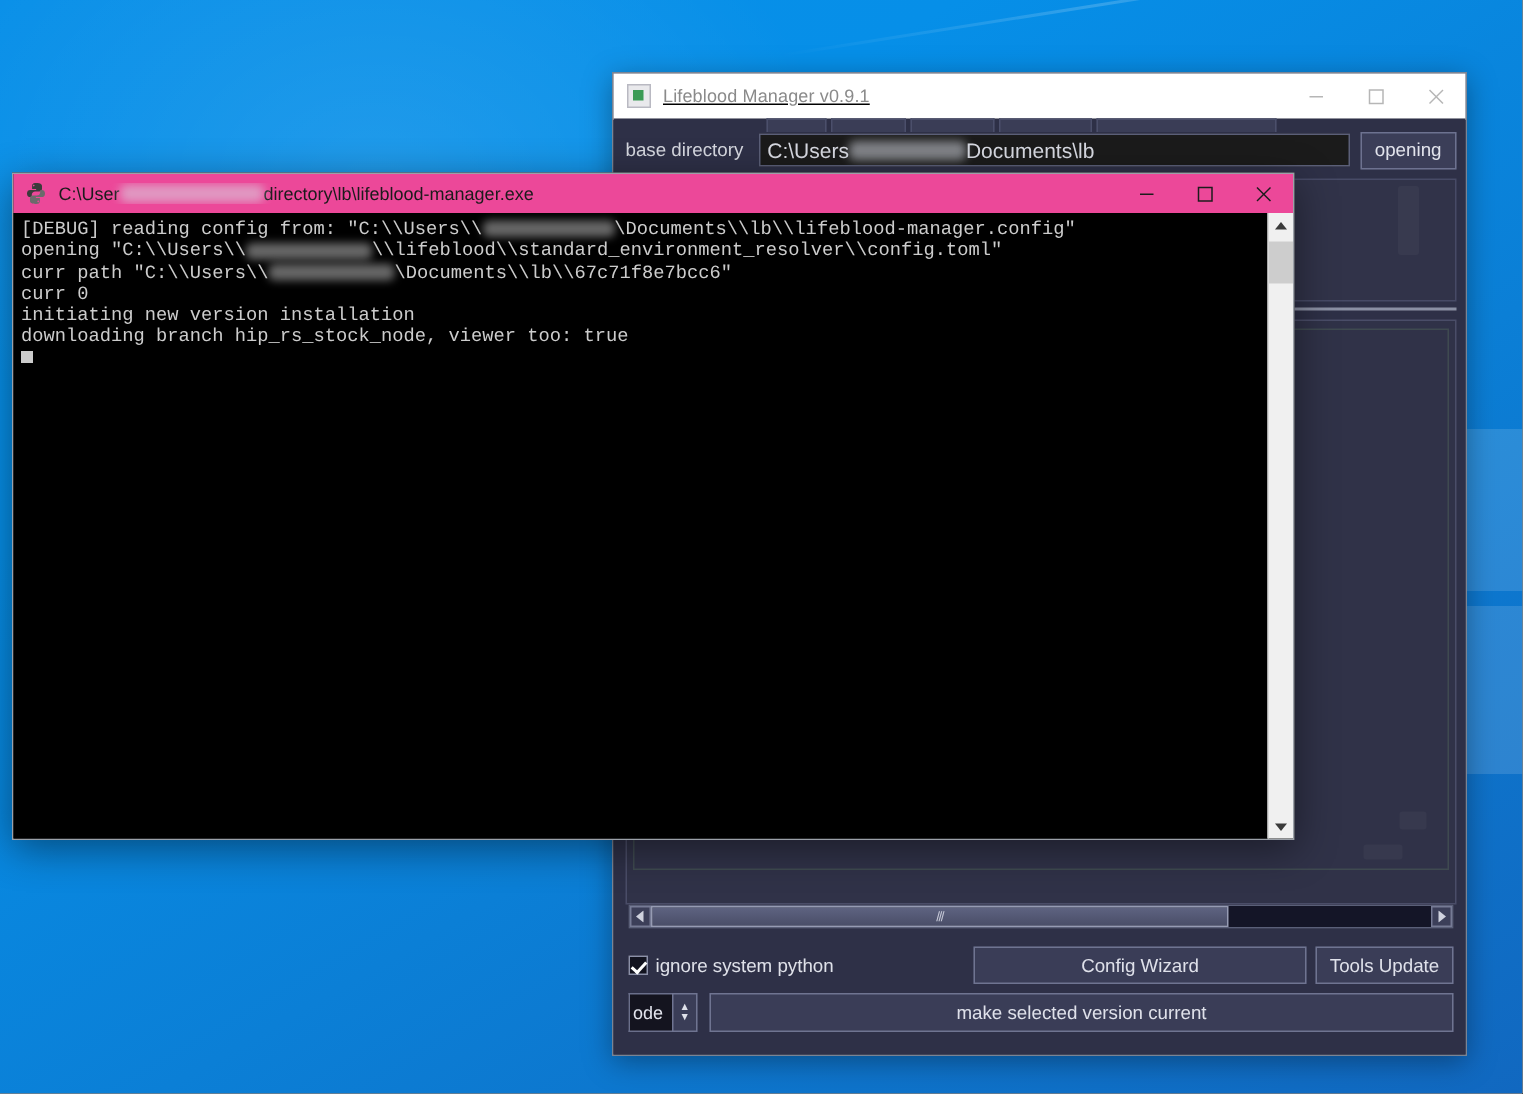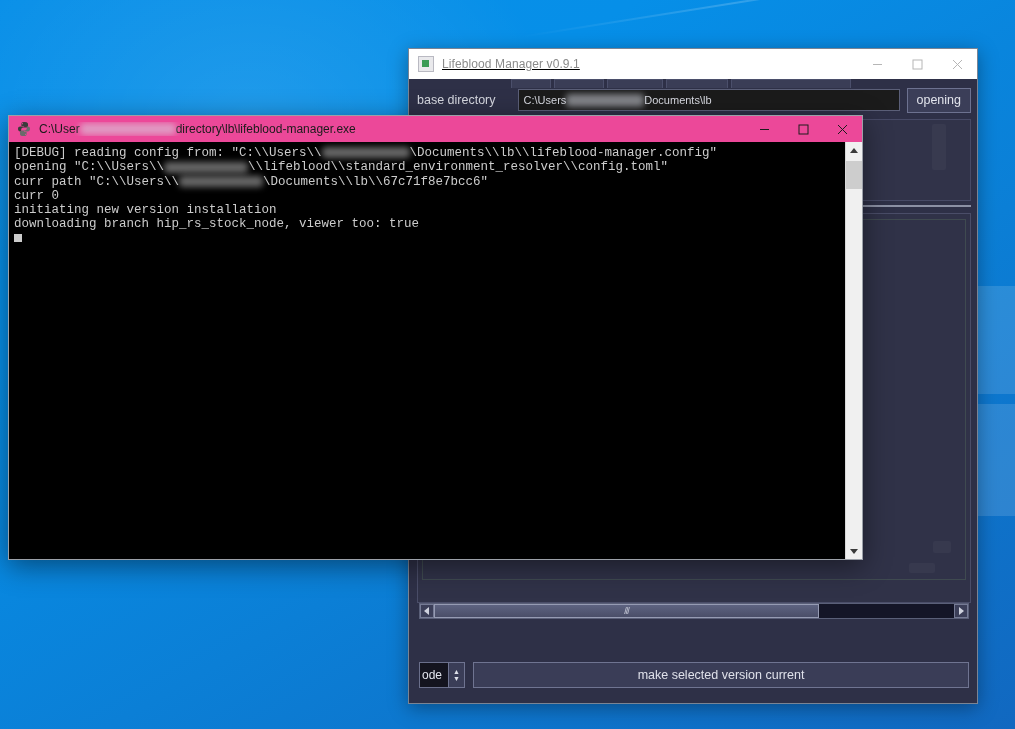--- a/index.html
+++ b/index.html
@@ -130,33 +130,33 @@
     position: absolute;
     left: 8px; right: 6px;
     top: 8px;
     height: 26px;
     display: flex;
     align-items: center;
   }
   .basedir-label {
     font-size: 12.5px;
     color: #d6d8e0;
-    margin-right: 22px;
+    margin-right: 10px;
     white-space: nowrap;
   }
   .basedir-field {
     flex: 1;
     height: 22px;
     background: #1b1b1b;
     border: 1px solid #5b5f78;
     box-sizing: border-box;
     display: flex;
     align-items: center;
     padding: 0 5px;
-    font-size: 11px;
+    font-size: 14px;
     color: #d8dae2;
     position: relative;
     overflow: hidden;
   }
   .blur-patch {
     display: inline-block;
     height: 13px;
     background: rgba(215,218,228,0.55);
     filter: blur(3.2px);
     border-radius: 4px;
@@ -529,20 +529,28 @@
             <span class="hscroll-grip">///</span>
           </div>
         </div>
         <div class="hscroll-arrow">
           <svg width="6" height="8" viewBox="0 0 6 8">
               <polygon points="1,0 1,8 6,4" fill="#cfd2de"></polygon>
             </svg>
         </div>
       </div>
 
+      <div class="mgr-row-a">
+        <div class="chk-wrap" id="ignore-system-python-checkbox">
+          <div class="chk-box"></div>
+          <div class="chk-label">ignore system python</div>
+        </div>
+        <div class="qbtn" id="config-wizard-button">Config Wizard</div>
+        <div class="qbtn" id="tools-update-button">Tools Update</div>
+      </div>
 
       <div class="mgr-row-b">
         <div class="spinbox">
           <div class="spin-field">ode</div>
           <div class="spin-arrows">
             <span>▲</span>
             <span>▼</span>
           </div>
         </div>
         <div class="qbtn tall" id="make-current-button">make selected version current</div>

